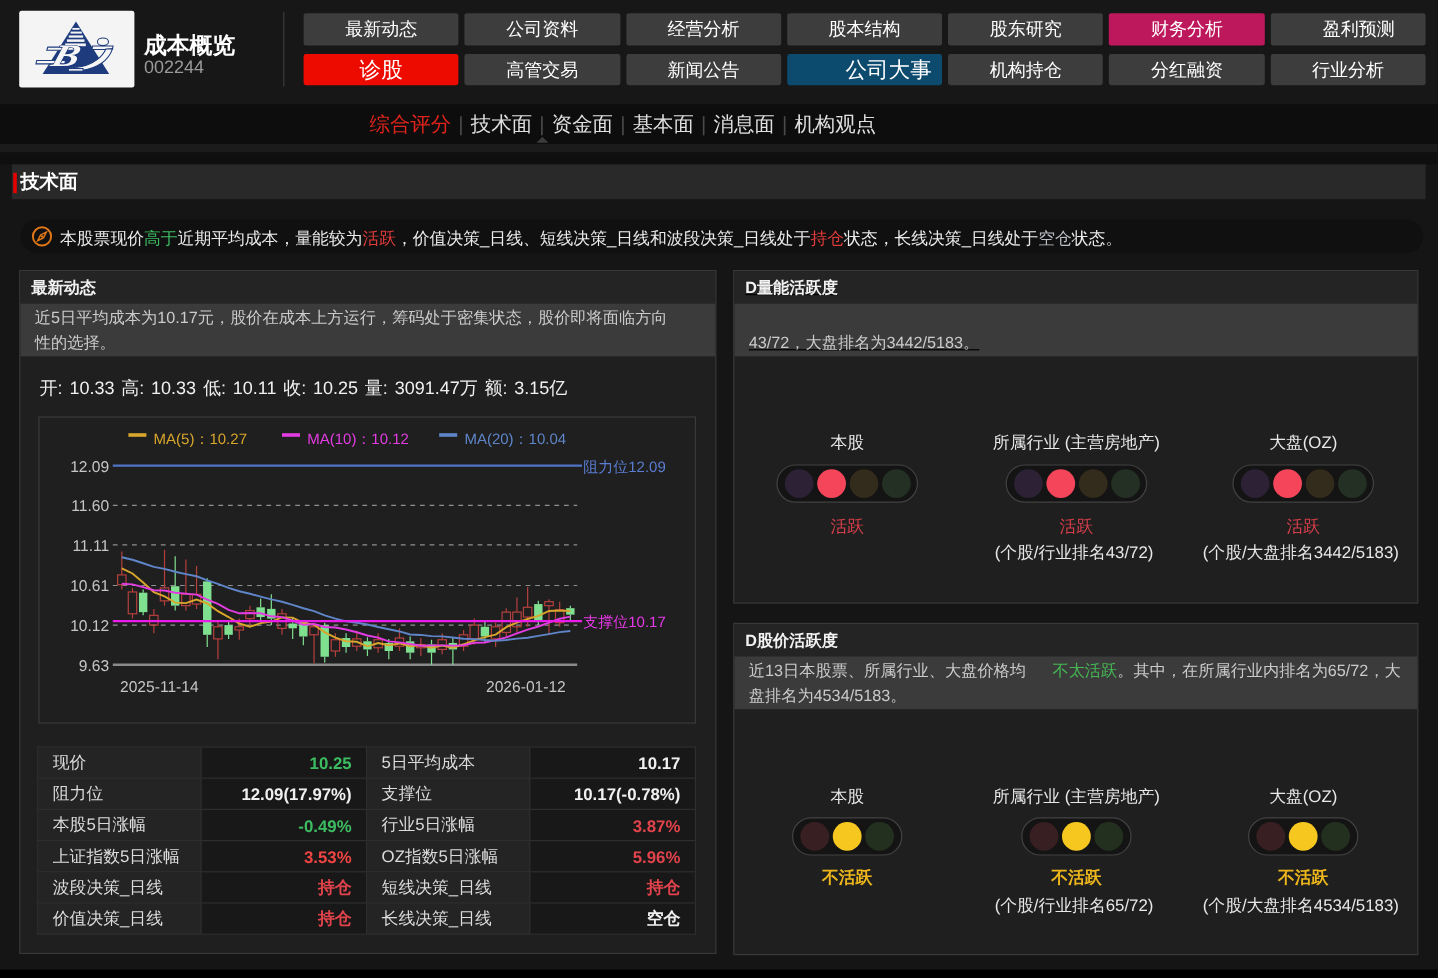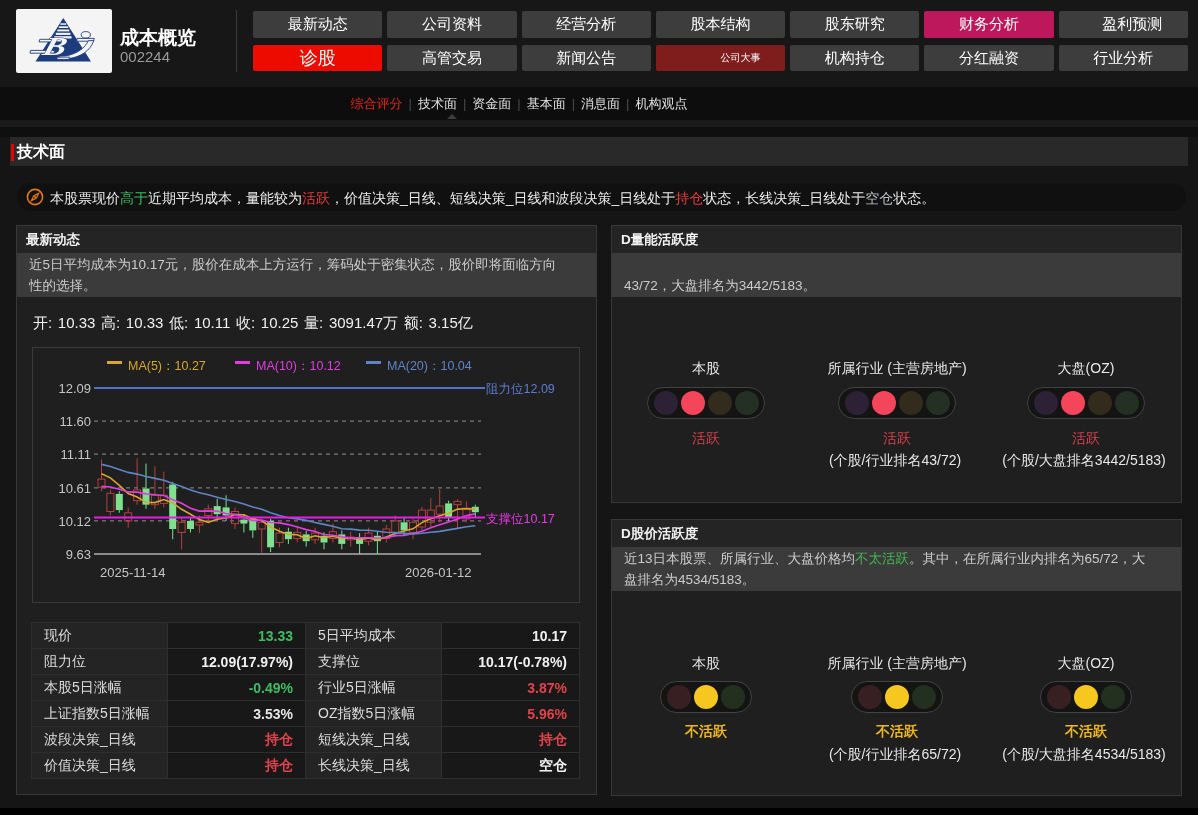--- a/index.html
+++ b/index.html
@@ -67,30 +67,30 @@
       <div style="display:flex;align-items:center;justify-content:center;font-size:15px;color:#fff;background:#3d3d3d;border-radius:2px;">最新动态</div>
       <div style="display:flex;align-items:center;justify-content:center;font-size:15px;color:#fff;background:#3d3d3d;border-radius:2px;">公司资料</div>
       <div style="display:flex;align-items:center;justify-content:center;font-size:15px;color:#fff;background:#3d3d3d;border-radius:2px;">经营分析</div>
       <div style="display:flex;align-items:center;justify-content:center;font-size:15px;color:#fff;background:#3d3d3d;border-radius:2px;">股本结构</div>
       <div style="display:flex;align-items:center;justify-content:center;font-size:15px;color:#fff;background:#3d3d3d;border-radius:2px;">股东研究</div>
       <div style="display:flex;align-items:center;justify-content:center;font-size:15px;color:#fff;background:#be185d;border-radius:2px;">财务分析</div>
       <div style="display:flex;align-items:center;justify-content:center;font-size:15px;color:#fff;background:#3d3d3d;border-radius:2px;padding-left:18px;">盈利预测</div>
       <div style="display:flex;align-items:center;justify-content:center;font-size:18px;color:#fff;background:#3d3d3d;border-radius:2px;background:#ed0b00;">诊股</div>
       <div style="display:flex;align-items:center;justify-content:center;font-size:15px;color:#fff;background:#3d3d3d;border-radius:2px;">高管交易</div>
       <div style="display:flex;align-items:center;justify-content:center;font-size:15px;color:#fff;background:#3d3d3d;border-radius:2px;">新闻公告</div>
-      <div style="display:flex;align-items:center;justify-content:center;font-size:10px;color:#fff;background:#7f1d1d;border-radius:2px;padding-left:40px;">公司大事</div>
+      <div style="display:flex;align-items:center;justify-content:center;font-size:18px;color:#fff;background:#0c4a6e;border-radius:2px;padding-left:40px;">公司大事</div>
       <div style="display:flex;align-items:center;justify-content:center;font-size:15px;color:#fff;background:#3d3d3d;border-radius:2px;">机构持仓</div>
       <div style="display:flex;align-items:center;justify-content:center;font-size:15px;color:#fff;background:#3d3d3d;border-radius:2px;">分红融资</div>
       <div style="display:flex;align-items:center;justify-content:center;font-size:15px;color:#fff;background:#3d3d3d;border-radius:2px;">行业分析</div>
     </div>
   </div>
 
   <div class="abs" style="left:0;top:87px;width:1198px;height:33px;background:#0d0d0d;"></div>
   <div class="abs" style="left:0;top:87px;width:1038px;height:33px;display:flex;align-items:center;
-              justify-content:center;font-size:13px;color:#e0e0e0;">
+              justify-content:center;font-size:17px;color:#e0e0e0;">
     <span style="color:#e0241b;">综合评分</span>
       <span class="sep">技术面</span>
       <span class="sep">资金面</span>
       <span class="sep">基本面</span>
       <span class="sep">消息面</span>
       <span class="sep">机构观点</span>
   </div>
   <div class="abs" style="left:447px;top:114px;width:0;height:0;border-left:5px solid transparent;border-right:5px solid transparent;border-bottom:5px solid #3c3c3c;"></div>
   <style>.sep::before{content:"|";color:#4a4a4a;margin:0 6px;font-weight:normal;}</style>
 
@@ -274,58 +274,58 @@
 <text x="223" y="22" fill="#e23ce2" font-size="12.5">MA(10)：10.12</text>
 <rect x="333" y="13" width="15" height="3" fill="#5f85c9"></rect>
 <text x="354" y="22" fill="#5f85c9" font-size="12.5">MA(20)：10.04</text>
     </svg>
   </div>
 
   <table class="info" style="left:31px;top:622px;width:549px;">
     <tbody>
         <tr>
           <td class="lab">现价</td>
-          <td class="val" style="color:#3dbd62">13.33</td>
+          <td class="val" style="color:#3dbd62">10.25</td>
           <td class="lab">5日平均成本</td>
           <td class="val" style="color:#f0f0f0">10.17</td>
         </tr>
     <tr>
           <td class="lab">阻力位</td>
           <td class="val" style="color:#f0f0f0">12.09(17.97%)</td>
           <td class="lab">支撑位</td>
           <td class="val" style="color:#f0f0f0">10.17(-0.78%)</td>
         </tr>
     <tr>
           <td class="lab">本股5日涨幅</td>
           <td class="val" style="color:#3dbd62">-0.49%</td>
           <td class="lab">行业5日涨幅</td>
           <td class="val" style="color:#e0434b">3.87%</td>
         </tr>
     <tr>
           <td class="lab">上证指数5日涨幅</td>
-          <td class="val" style="color:#e5e5e5">3.53%</td>
+          <td class="val" style="color:#ef4444">3.53%</td>
           <td class="lab">OZ指数5日涨幅</td>
           <td class="val" style="color:#e0434b">5.96%</td>
         </tr>
     <tr>
           <td class="lab">波段决策_日线</td>
           <td class="val" style="color:#e0434b">持仓</td>
           <td class="lab">短线决策_日线</td>
           <td class="val" style="color:#e0434b">持仓</td>
         </tr>
     <tr>
           <td class="lab">价值决策_日线</td>
           <td class="val" style="color:#e0434b">持仓</td>
           <td class="lab">长线决策_日线</td>
           <td class="val" style="color:#f0f0f0">空仓</td>
         </tr>
   </tbody>
     </table>
 
-  <div class="panel" style="left:611px;top:225px;width:571px;height:278px;">
+  <div class="panel" style="left:611px;top:225px;width:571px;height:278px;text-decoration:underline;">
     <div class="ptitle">D量能活跃度</div>
     <div class="pdesc"><br><span style="white-space:nowrap;">43/72，大盘排名为3442/5183。</span></div>
   </div>
   <div class="glabel" style="left:611px;top:360px;">本股</div>
   <div class="pill" style="left:647px;top:387px;width:118px;">
       <div class="dot" style="background:#2c2135;"></div>
       <div class="dot" style="background:#f4455a;"></div>
       <div class="dot" style="background:#332b1b;"></div>
       <div class="dot" style="background:#243024;"></div>
     </div>
@@ -344,21 +344,21 @@
       <div class="dot" style="background:#2c2135;"></div>
       <div class="dot" style="background:#f4455a;"></div>
       <div class="dot" style="background:#332b1b;"></div>
       <div class="dot" style="background:#243024;"></div>
     </div>
   <div class="gstat" style="left:991px;top:430px;color:#d63f4b;">活跃</div>
   <div class="grank" style="left:934px;top:452px;">(个股/大盘排名3442/5183)</div>
 
   <div class="panel" style="left:611px;top:519px;width:571px;height:277px;">
     <div class="ptitle">D股价活跃度</div>
-    <div class="pdesc"><span style="white-space:nowrap;">近13日本股票、所属行业、大盘价格均<span style="color:#45b854;">不太活跃</span>。其中，在所属行业内排名为65/72，大</span><br><span style="white-space:nowrap;">盘排名为4534/5183。</span></div>
+    <div class="pdesc"><span style="white-space:nowrap;">近13日本股票、所属行业、大盘价格均<span style="color:#45b854;margin-left:22px;">不太活跃</span>。其中，在所属行业内排名为65/72，大</span><br><span style="white-space:nowrap;">盘排名为4534/5183。</span></div>
   </div>
   <div class="glabel" style="left:611px;top:655px;">本股</div>
   <div class="pill" style="left:660px;top:681px;width:92px;">
       <div class="dot" style="background:#371f22;"></div>
       <div class="dot" style="background:#f5c71f;"></div>
       <div class="dot" style="background:#24301f;"></div>
     </div>
   <div class="gstat" style="left:611px;top:723px;color:#edb61c;font-weight:bold;">不活跃</div>
   <div class="glabel" style="left:802px;top:655px;">所属行业 (主营房地产)</div>
   <div class="pill" style="left:851px;top:681px;width:92px;">

